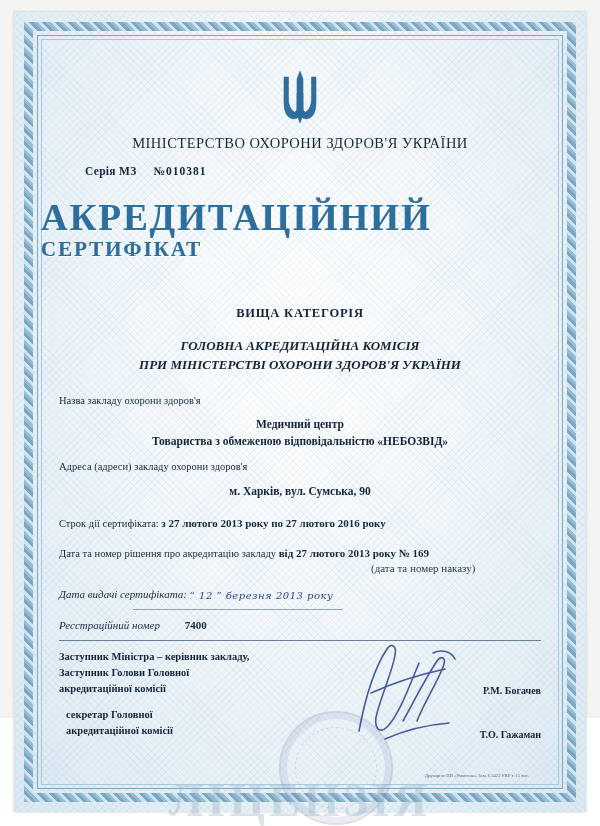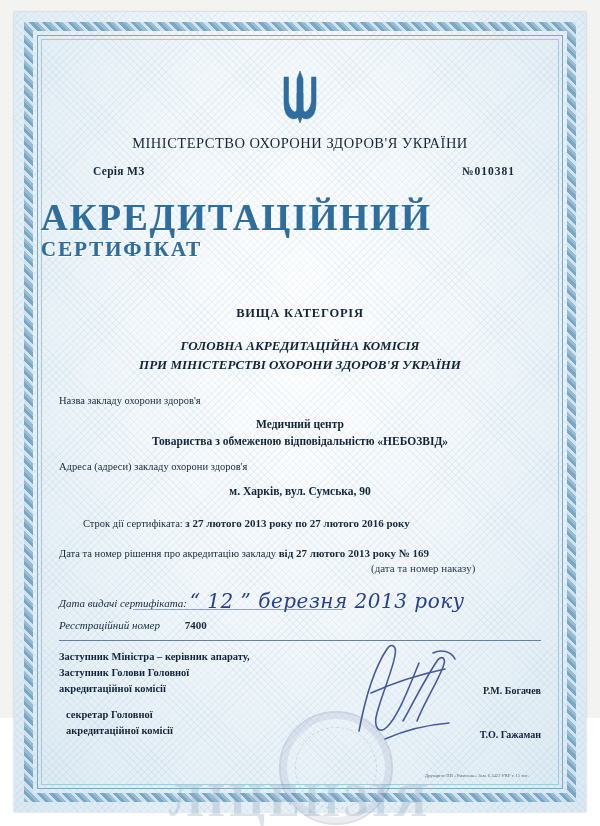--- a/index.html
+++ b/index.html
@@ -91,26 +91,26 @@
     position: absolute;
     top: 96px; left: 0; right: 0;
     text-align: center;
     font-size: 14.5px;
     letter-spacing: 0.5px;
     color: #16273a;
     font-family: "Liberation Serif", serif;
   }
   .serial-row {
     position: absolute;
-    top: 126px; left: 52px; right: 44px;
+    top: 126px; left: 44px; right: 44px;
     display: flex;
-    justify-content: space-between;
     align-items: baseline;
     font-size: 11.5px;
     color: #16273a;
+    gap: 17px;
   }
   .serial-left { font-weight: bold; letter-spacing: 0.3px; }
   .serial-right { font-weight: bold; letter-spacing: 1px; }
 
   
   .big-title {
     position: absolute;
     top: 160px; left: 0; right: 0;
     text-align: left;
     line-height: 1.02;
@@ -172,41 +172,41 @@
   }
   .inline-line b { font-size: 11px; }
 
   .lbl-name  { top: 356px; left: 18px; }
   .val-name1 { top: 379px; }
   .val-name2 { top: 396px; }
 
   .lbl-addr  { top: 422px; left: 18px; }
   .val-addr  { top: 446px; }
 
-  .line-term { top: 478px; left: 18px; margin-left: 24px; }
+  .line-term { top: 478px; left: 18px; }
   .line-dec  { top: 508px; left: 18px; }
   .sub-dec   {
     position: absolute;
     top: 523px; left: 330px;
     font-size: 11px;
     color: #2a3c50;
   }
 
   
   .line-issue {
     position: absolute;
     top: 549px; left: 18px;
     font-size: 11px;
     font-style: italic;
     color: #17293c;
   }
   .handwriting {
     font-family: "DejaVu Serif", serif;
     font-style: italic;
-    font-size: 20px;
+    font-size: 10px;
     color: #2b3f8f;
     letter-spacing: 0.5px;
     position: relative;
     top: 1px;
   }
   .hand-underline {
     position: absolute;
     top: 570px; left: 92px;
     width: 210px; height: 1px;
     background: #4a5d7a;
@@ -370,21 +370,21 @@
       </div>
       <div class="hand-underline"></div>
 
       <div class="line-reg">
         <span>Ресстраційний номер</span>
         <span class="regnum">7400</span>
       </div>
       <div class="rule rule-1"></div>
 
       <div class="sig-block sig-1">
-        <div>Заступник Міністра – керівник апарату,</div>
+        <div>Заступник Міністра – керівник закладу,</div>
         <div>Заступник Голови Головної</div>
         <div>акредитаційної комісії</div>
       </div>
       <div class="sig-name sig-name-1">Р.М. Богачев</div>
 
       <div class="sig-block sig-2">
         <div>секретар Головної</div>
         <div>акредитаційної комісії</div>
       </div>
       <div class="sig-name sig-name-2">Т.О. Гажаман</div>

